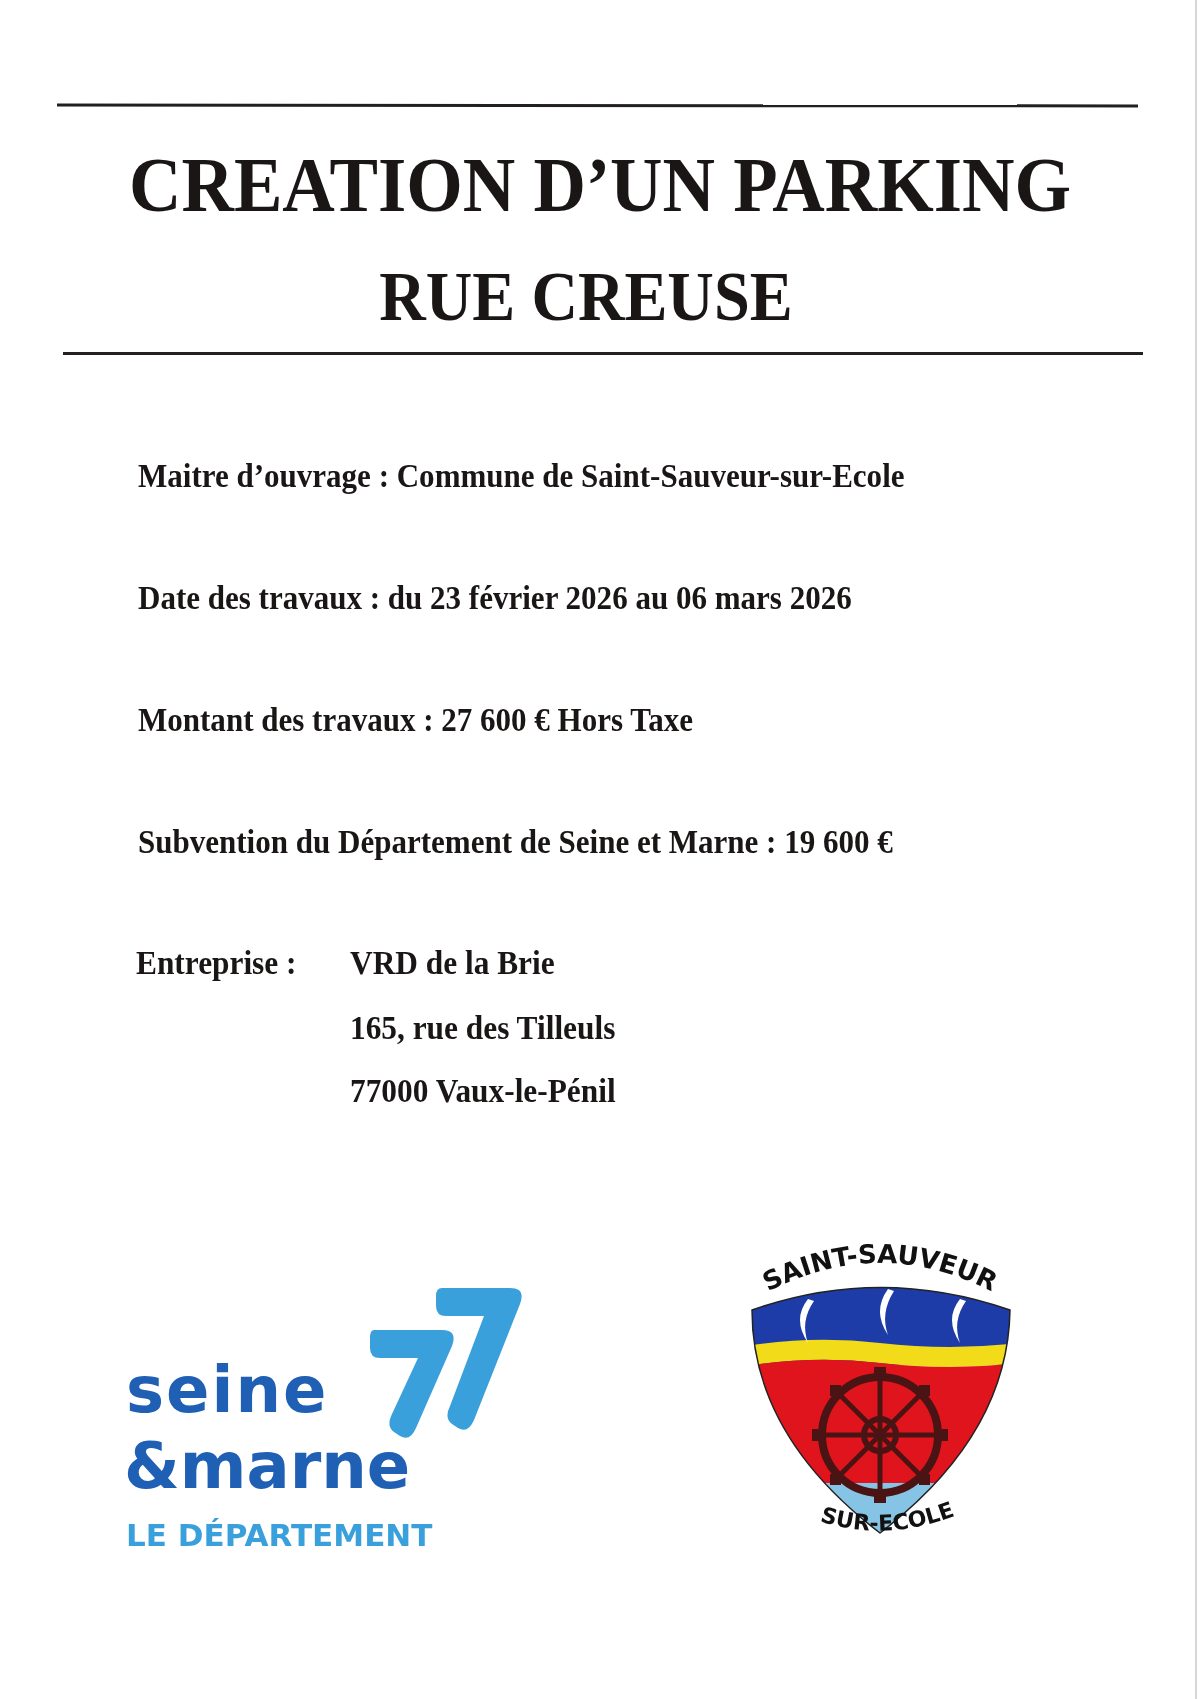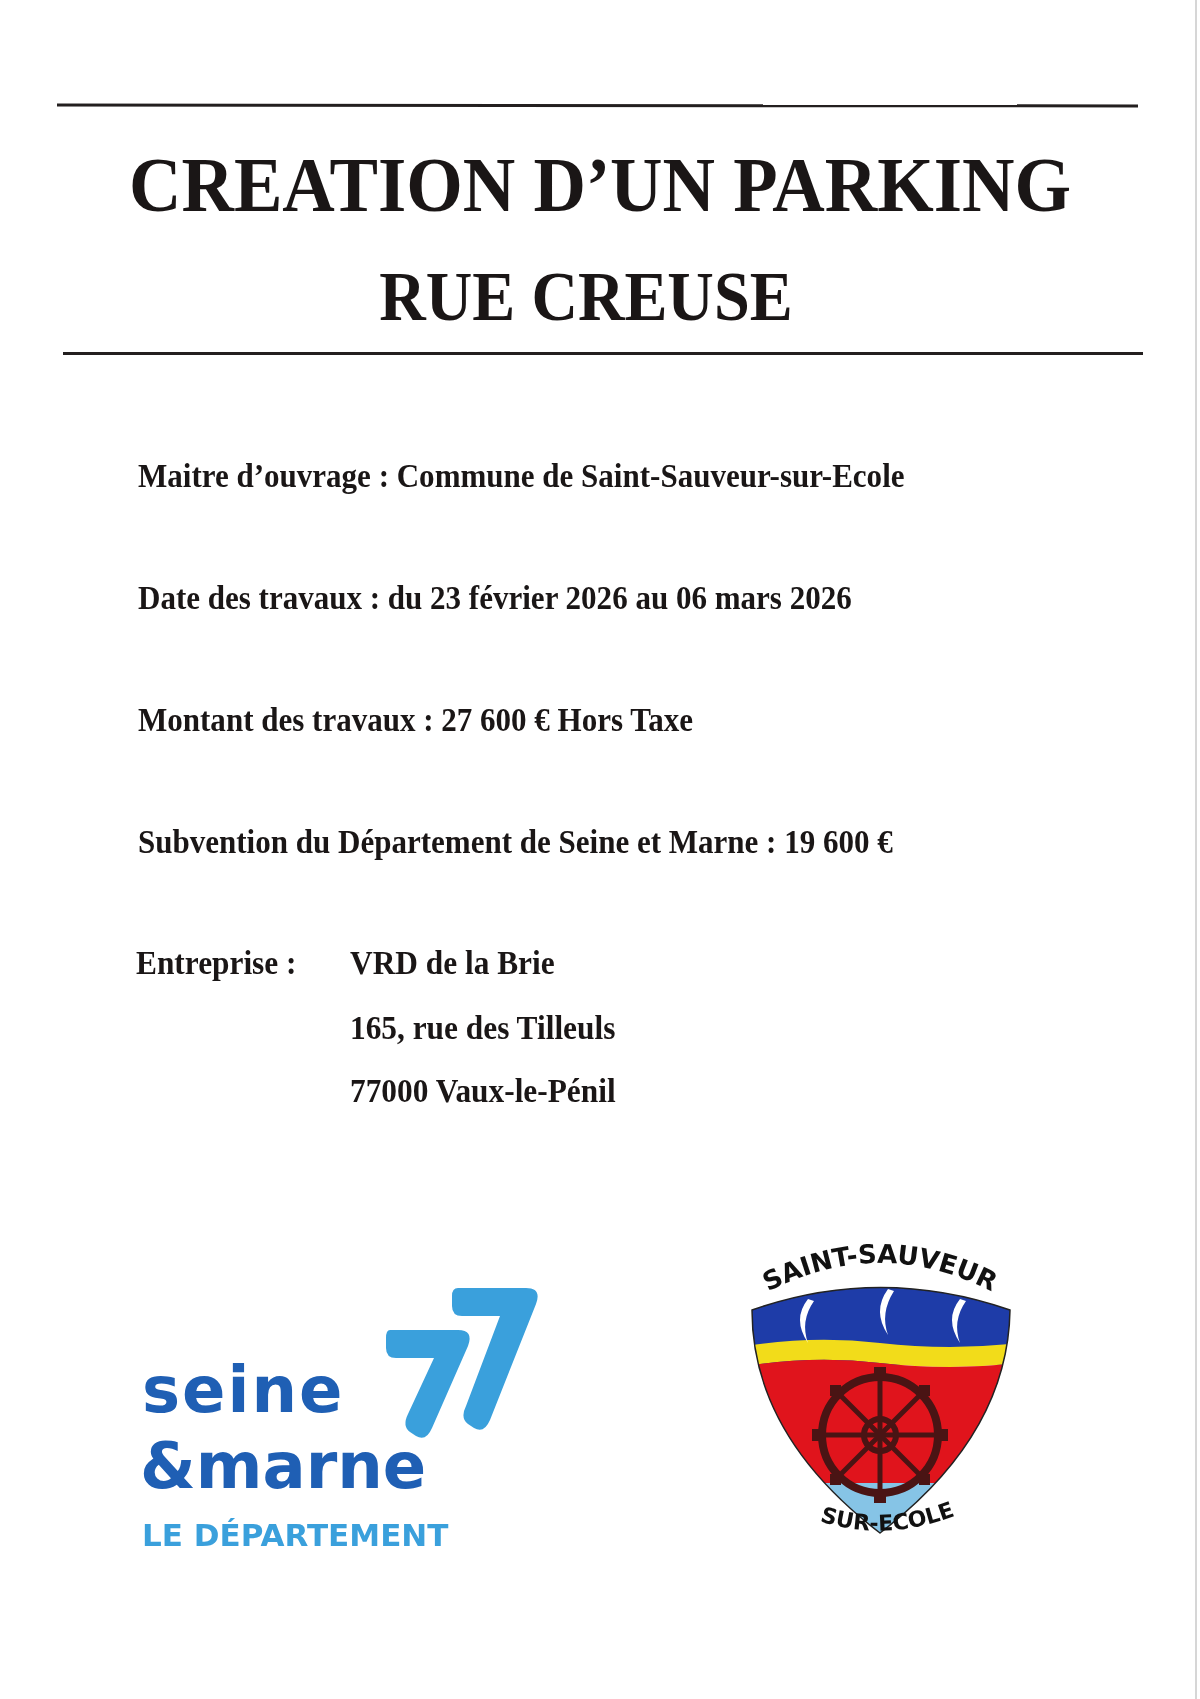--- a/index.html
+++ b/index.html
@@ -24,21 +24,21 @@
     transform: scaleX(0.94); transform-origin: 0 0;
   }
   .f1 { top: 458px; }
   .f2 { top: 580px; }
   .f3 { top: 702px; }
   .f4 { top: 824px; }
   .ent-label { position: absolute; left: 136px; top: 945px; font-size: 33px; font-weight: bold; white-space: nowrap; transform: scaleX(0.95); transform-origin: 0 0; }
   .ent-line { position: absolute; left: 350px; font-size: 33px; font-weight: bold; white-space: nowrap; transform: scaleX(0.95); transform-origin: 0 0; }
   .e1 { top: 945px; } .e2 { top: 1010px; } .e3 { top: 1073px; }
 
-  .logo77 { position: absolute; left: 140px; top: 1270px; width: 420px; height: 300px; }
+  .logo77 { position: absolute; left: 124px; top: 1270px; width: 420px; height: 300px; }
   .crest { position: absolute; left: 740px; top: 1235px; width: 280px; height: 320px; }
 </style>
 </head>
 <body>
 
 <div class="scan-edge"></div>
 
 <div class="rule top"></div>
 <div class="title l1">CREATION D’UN PARKING</div>
 <div class="title l2">RUE CREUSE</div>

